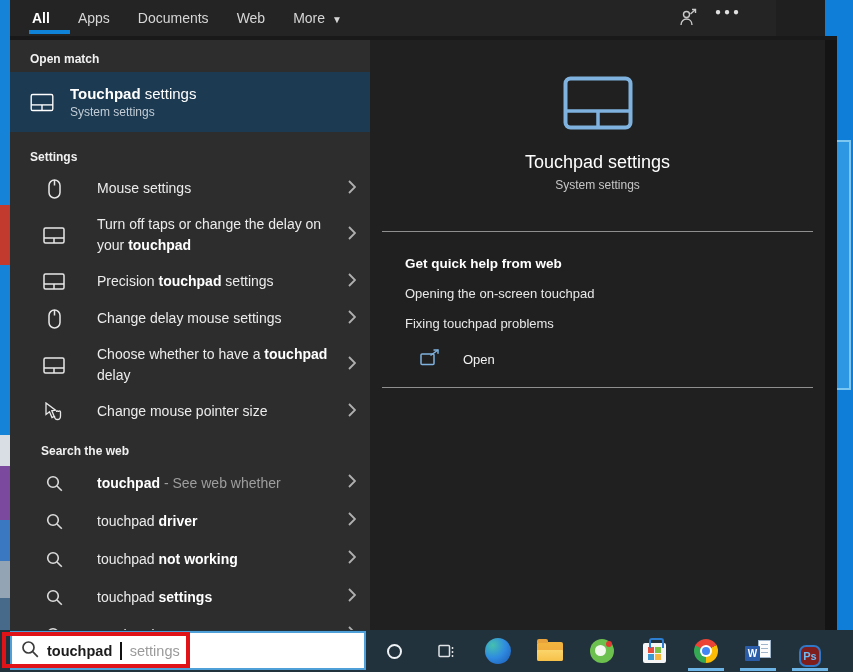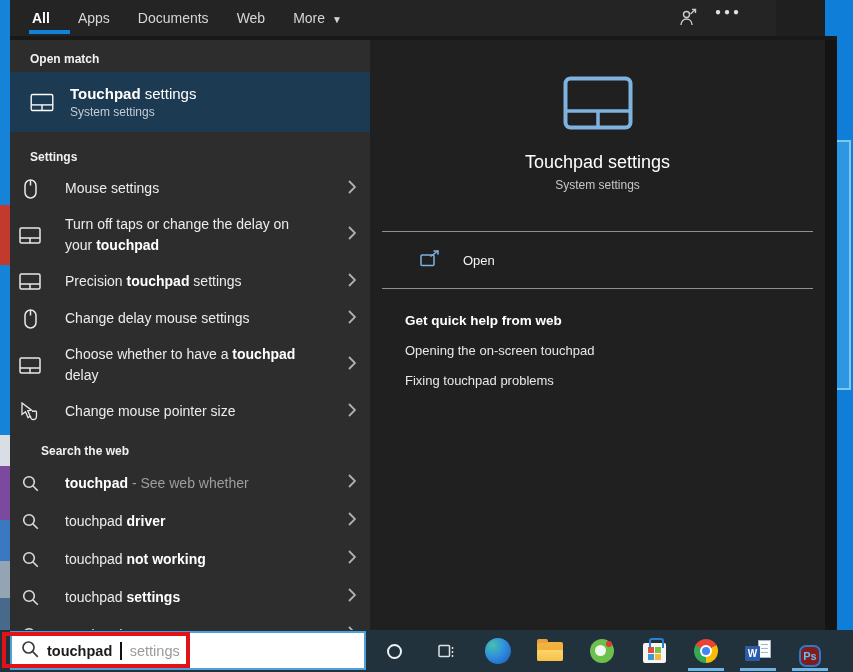--- a/index.html
+++ b/index.html
@@ -37,21 +37,21 @@
   
   .section-header { height:26px; display:flex; align-items:center; padding-left:20px;
       font-size:12px; font-weight:bold; color:#f1f1f1; }
   #best-match-header { margin-top:6px; }
   #best-match-item { height:60px; background:#1c3a52; display:flex; align-items:center;
       padding-left:20px; gap:16px; }
   .bm-title { font-size:15px; color:#fff; }
   .bm-sub { font-size:12px; color:#c3cdd6; margin-top:3px; }
   #settings-header { margin-top:12px; }
   #web-header { margin-top:8px;padding-left:31px; }
-  .result-row { position:relative; display:flex; align-items:center; padding-left:8px; gap:23px; }
+  .result-row { position:relative; display:flex; align-items:center; padding-left:32px; gap:31px; }
   .result-row.single { height:37px; }
   .result-row.double { height:56px; }
   .result-row.web { height:38px; }
   .row-icon { width:24px; display:flex; justify-content:center; flex:0 0 24px; }
   .row-text { font-size:14px; color:#ececec; line-height:21px; max-width:252px; }
   .row-text b { color:#fff; }
   .muted { color:#9e9e9e; }
   .chevron { position:absolute; right:14px; top:50%; transform:translateY(-50%); }
 
   
@@ -351,35 +351,35 @@
         <path d="M2.5 35 H67.5" stroke-width="3.5"></path>
         <path d="M35 35 V52" stroke-width="3.5"></path>
       </svg>
     </div>
     <div id="preview-title">Touchpad settings</div>
     <div id="preview-sub">System settings</div>
   </div>
 
   <div class="divider"></div>
 
+  <div id="help">
+    <div id="help-header">Get quick help from web</div>
+    <div class="help-link">Opening the on-screen touchpad</div>
+    <div class="help-link">Fixing touchpad problems</div>
+  </div>
+
   <div id="open-row">
     <span>
       <svg width="21" height="17" viewBox="0 0 21 17" fill="none" stroke="#7fb2de" stroke-width="1.5">
         <rect x="1" y="5" width="13" height="10.5" rx="1"></rect>
         <path d="M10.5 6.5 L18 1"></path>
           <path d="M13.5 1 L18 1 L18 4.8"></path>
       </svg>
     </span>
     <span id="open-label">Open</span>
-  </div>
-
-  <div id="help">
-    <div id="help-header">Get quick help from web</div>
-    <div class="help-link">Opening the on-screen touchpad</div>
-    <div class="help-link">Fixing touchpad problems</div>
   </div>
 </div>
 
 <div class="abs" id="taskbar">
   <div id="taskbar-search">
     <span>
       <svg width="18" height="18" viewBox="0 0 18 18" fill="none" stroke="#3c3c3c" stroke-width="1.7">
         <circle cx="7.5" cy="7.5" r="5.5"></circle>
           <path d="M11.7 11.7 L16.8 16.8"></path>
       </svg>

